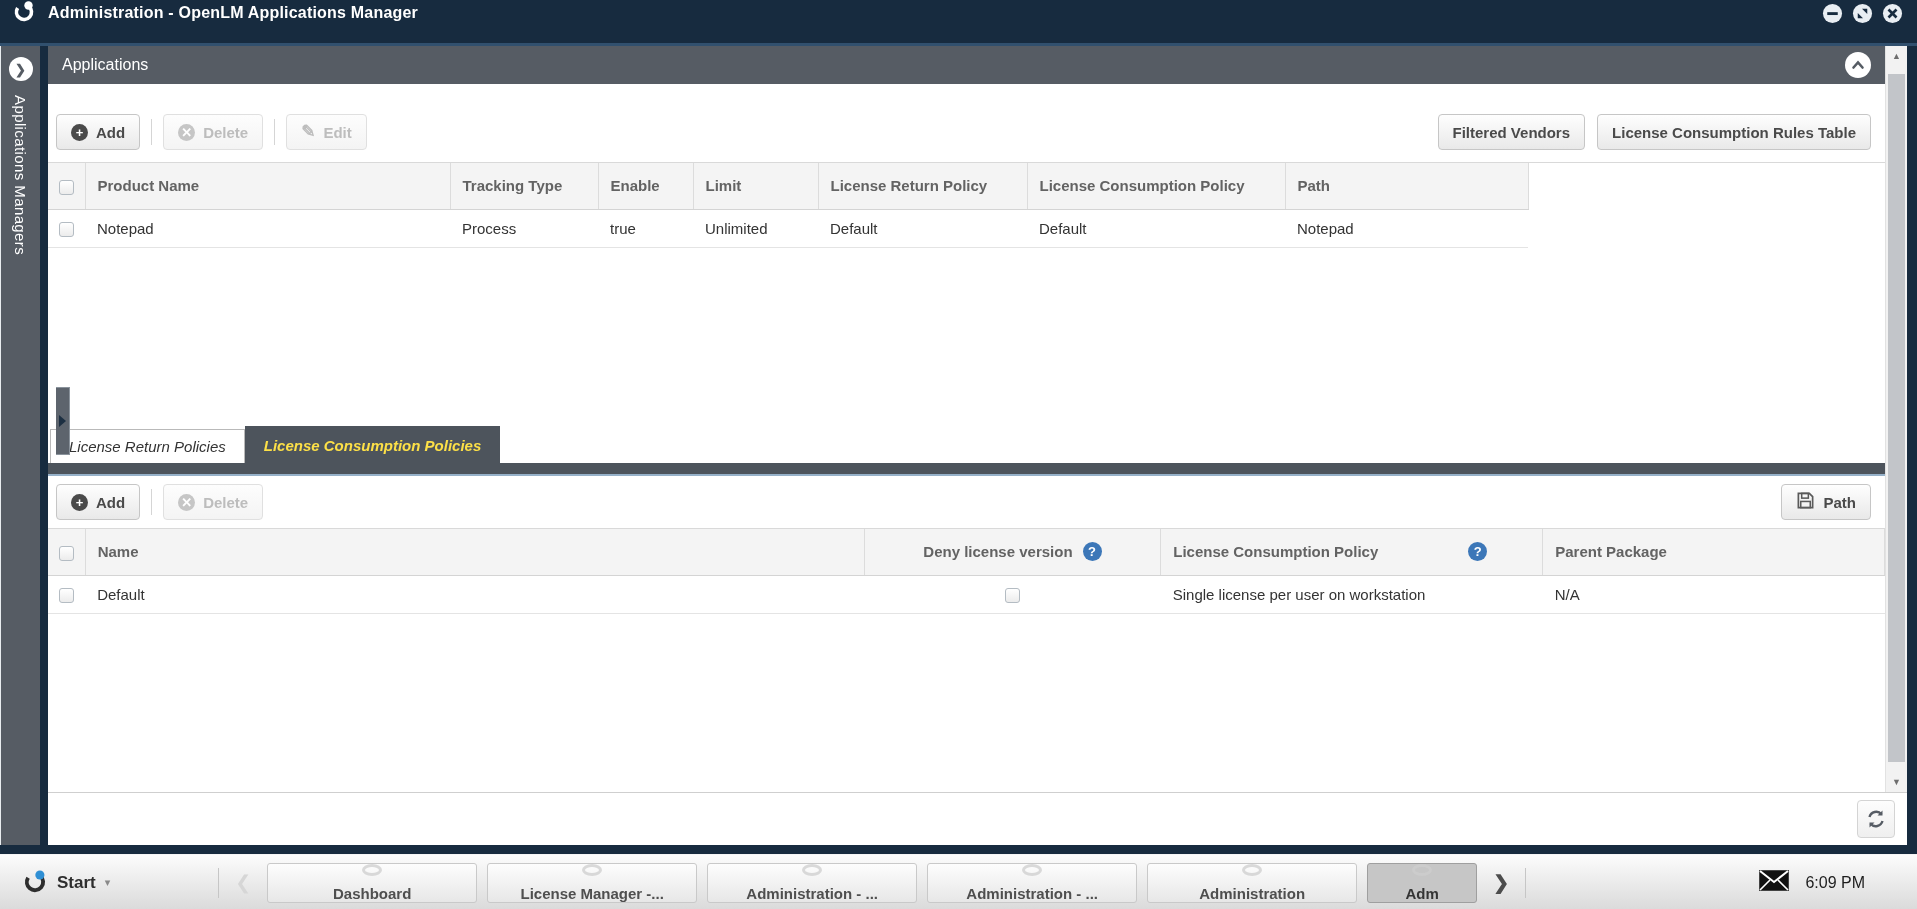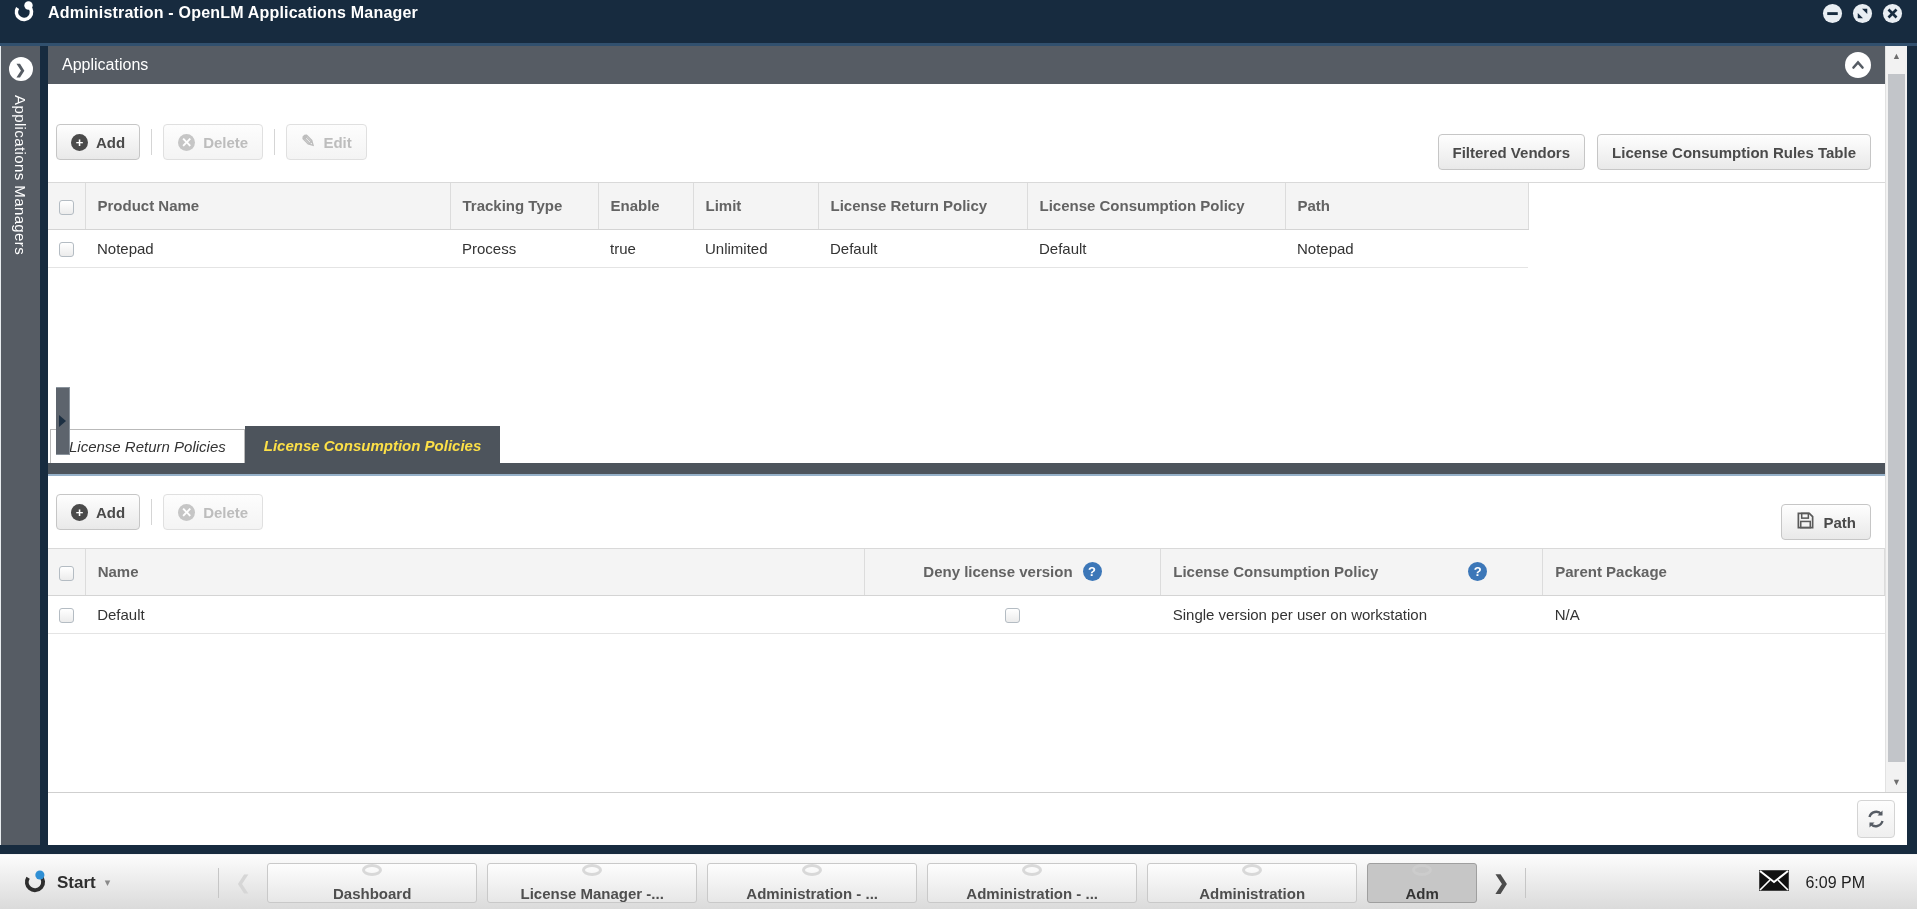--- a/index.html
+++ b/index.html
@@ -76,21 +76,21 @@
     font-weight:bold; font-size:15px; color:#4a4a4a; cursor:pointer; white-space:nowrap;
   }
   .btn.disabled { color:#bdbdbd; border-color:#e0e0e0; background:linear-gradient(#fdfdfd,#f4f4f4); cursor:default; }
   .icon-circle {
     width:17px; height:17px; border-radius:50%; background:#4a4a4a; color:#ffffff;
     display:inline-flex; align-items:center; justify-content:center; font-size:13px; line-height:17px; font-weight:bold;
   }
   .btn.disabled .icon-circle { background:#c6c6c6; }
   .edit-glyph { font-size:17px; color:#bdbdbd; transform:translateY(-1px); }
   .tb-sep { width:1px; height:26px; background:#d5d5d5; margin:0 11px; }
-  .toolbar-right { margin-left:auto; display:flex; gap:12px;margin-top:20px; }
+  .toolbar-right { margin-left:auto; display:flex; gap:12px; }
   .btn .flop { display:inline-block; }
 
   
   table { border-collapse:collapse; table-layout:fixed; }
   .tbl1 { width:1480px; }
   .tbl2 { width:100%; }
   th {
     background:#f4f4f4; border-right:1px solid #dcdcdc; border-bottom:1px solid #d4d4d4;
     height:46px; font-size:15px; color:#636363; text-align:left; padding:0 0 0 12px; font-weight:bold;
   }
@@ -343,21 +343,21 @@
           </thead>
           <tbody>
             <tr>
               <td class="chk">
                 <span class="checkbox"></span>
               </td>
               <td>Default</td>
               <td class="chk">
                 <span class="checkbox"></span>
               </td>
-              <td>Single version per user on workstation</td>
+              <td>Single license per user on workstation</td>
               <td>N/A</td>
             </tr>
           </tbody>
         </table>
 
         <div class="filler"></div>
       </div>
 
       <div class="vscrollbar">
         <div class="vscroll-btn">▲</div>

